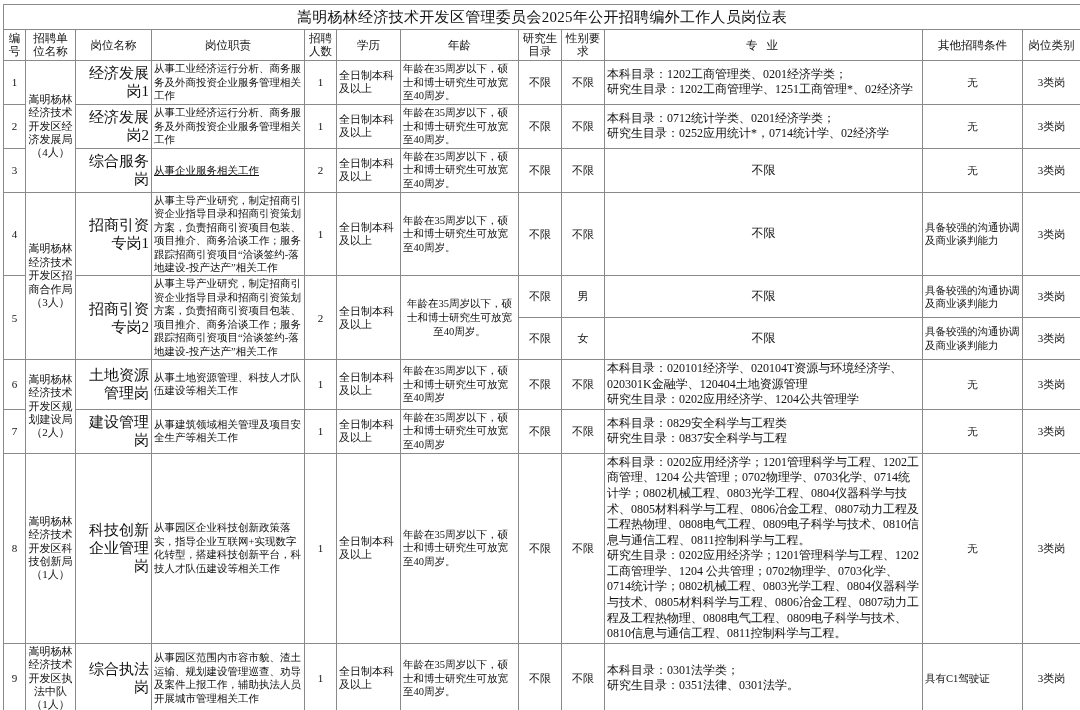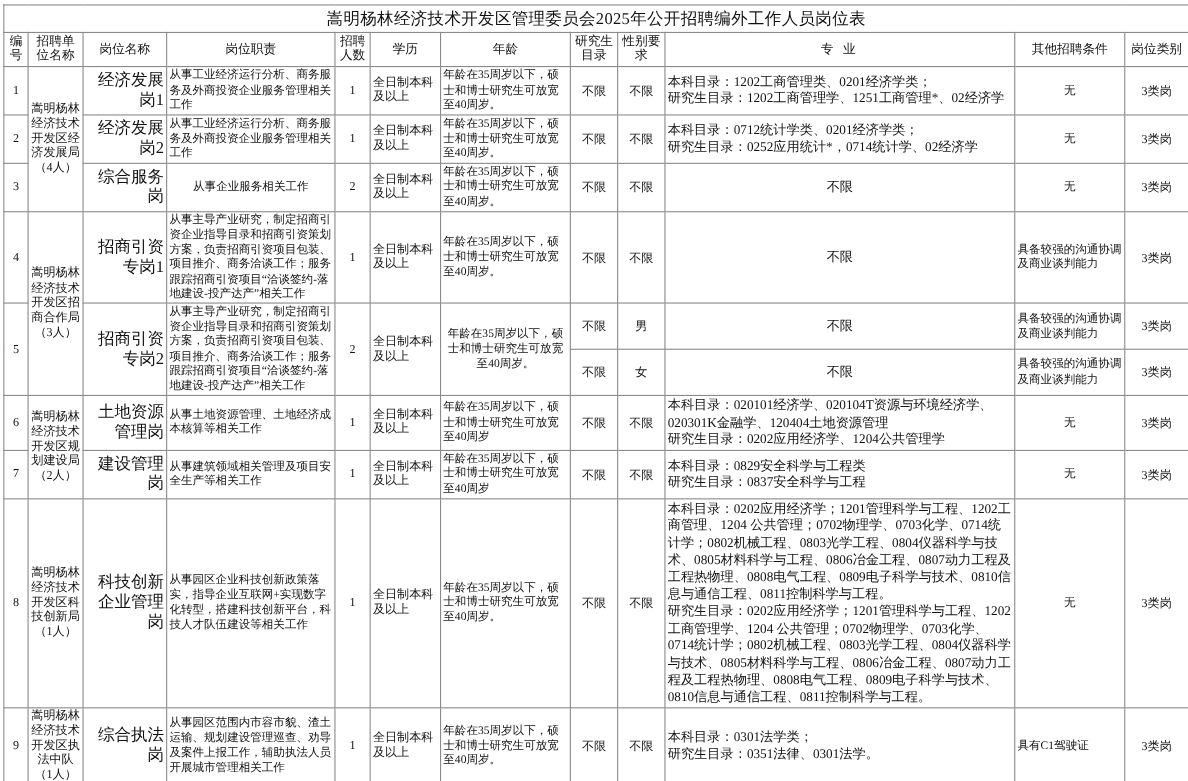--- a/index.html
+++ b/index.html
@@ -46,21 +46,21 @@
     font-size: 11.5px;
     line-height: 1.12;
     height: 28px;
     padding: 2px 1px;
   }
   .hdr td.spaced { letter-spacing: 3px; }
   .num      { font-size: 11px; text-align: center; }
   .unit     { font-size: 11px; font-weight: bold; line-height: 1.22; text-align: center; margin-top: 32px; }
   .post     { font-size: 15px; line-height: 1.2; text-align: right; margin-top: 46px; }
   .duty     { font-size: 10.5px; line-height: 1.28; text-align: left; }
-  .duty.ctr { text-align: center; }
+  .duty.ctr { text-align: left; text-decoration: underline; }
   .cnt      { font-size: 11px; text-align: center; }
   .edu      { font-size: 11px; line-height: 1.2; text-align: left; }
   .age      { font-size: 10.5px; line-height: 1.3; text-align: left; margin-left: 16px; }
   .age.ctr  { text-align: center; }
   .pol      { font-size: 11px; text-align: center; }
   .sex      { font-size: 11px; text-align: center; }
   .major    { font-size: 12px; line-height: 1.3; text-align: left; }
   .major.ctr{ text-align: center; }
   .other    { font-size: 10.5px; line-height: 1.25; text-align: left; }
   .other.ctr{ text-align: center; }
@@ -186,21 +186,21 @@
           <td class="sex">女</td>
           <td class="major ctr">不限</td>
           <td class="other">具备较强的沟通协调及商业谈判能力</td>
           <td class="cat">3类岗</td>
           <td class="rem"></td>
         </tr>
         <tr>
           <td class="num">6</td>
           <td class="unit" rowspan="2">嵩明杨林经济技术开发区规划建设局（2人）</td>
           <td class="post">土地资源管理岗</td>
-          <td class="duty">从事土地资源管理、土地经济成本核算等相关工作</td>
+          <td class="duty">从事土地资源管理、科技人才队伍建设等相关工作</td>
           <td class="cnt">1</td>
           <td class="edu">全日制本科及以上</td>
           <td class="age">年龄在35周岁以下，硕士和博士研究生可放宽至40周岁</td>
           <td class="pol">不限</td>
           <td class="sex">不限</td>
           <td class="major pre">本科目录：020101经济学、020104T资源与环境经济学、020301K金融学、120404土地资源管理
 研究生目录：0202应用经济学、1204公共管理学</td>
           <td class="other ctr">无</td>
           <td class="cat">3类岗</td>
           <td class="rem"></td>

